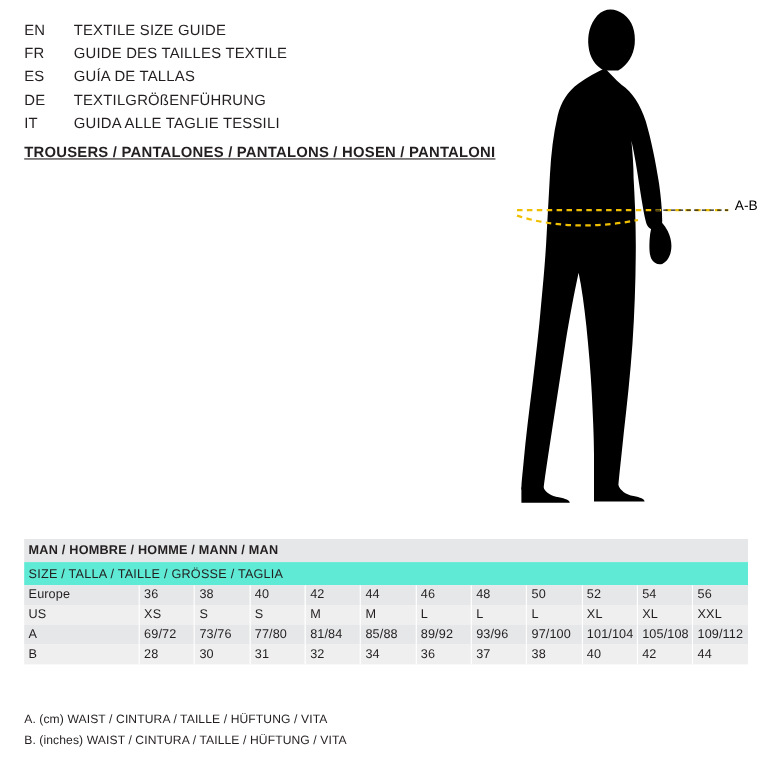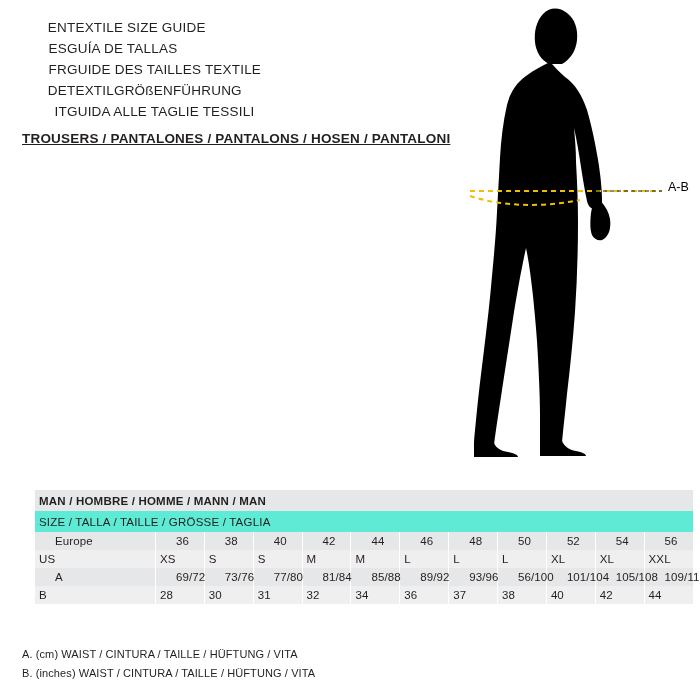--- a/index.html
+++ b/index.html
@@ -26,21 +26,20 @@
     position: absolute;
     left: 22px;
     top: 20px;
     width: 470px;
   }
   .lang-row {
     display: flex;
     align-items: baseline;
     height: 21px;
     white-space: nowrap;
-    text-align: right;
   }
   .lang-code {
     width: 45px;
     flex: 0 0 45px;
     font-size: 13.5px;
     letter-spacing: 0.2px;
     color: #231f20;
   }
   .lang-text {
     font-size: 13.5px;
@@ -78,21 +77,20 @@
     color: #000000;
     white-space: nowrap;
   }
 
   
   .table-zone {
     position: absolute;
     left: 22px;
     top: 490px;
     width: 658px;
-    margin-left: 13px;
   }
   .band {
     height: 21px;
     display: flex;
     align-items: center;
     font-size: 11.5px;
     letter-spacing: 0.2px;
     white-space: nowrap;
   }
   .band-man {
@@ -113,21 +111,21 @@
   }
   table.sizes td {
     height: 18px;
     padding: 0 0 0 4px;
     vertical-align: middle;
     border-right: 1px solid #ffffff;
     white-space: nowrap;
     letter-spacing: 0.1px;
   }
   table.sizes td:last-child { border-right: none; }
-  table.sizes tr.row-odd td { background: #e6e7e8; padding-left: 20px; }
+  table.sizes tr.row-odd td { background: #e6e7e8; }
   table.sizes tr.row-even td { background: #efefef; }
   table.sizes td.label-col { width: 100px; }
 
   .footnotes {
     position: absolute;
     left: 22px;
     top: 648px;
     font-size: 11px;
     letter-spacing: 0.1px;
     color: #231f20;
@@ -138,26 +136,26 @@
 <body>
 
 <div class="page">
 
   <div class="lang-block">
     <div class="lang-row">
       <span class="lang-code">EN</span>
       <span class="lang-text">TEXTILE SIZE GUIDE</span>
     </div>
     <div class="lang-row">
+      <span class="lang-code">FR</span>
+      <span class="lang-text">GUIDE DES TAILLES TEXTILE</span>
+    </div>
+    <div class="lang-row">
       <span class="lang-code">ES</span>
       <span class="lang-text">GUÍA DE TALLAS</span>
-    </div>
-    <div class="lang-row">
-      <span class="lang-code">FR</span>
-      <span class="lang-text">GUIDE DES TAILLES TEXTILE</span>
     </div>
     <div class="lang-row">
       <span class="lang-code">DE</span>
       <span class="lang-text">TEXTILGRÖßENFÜHRUNG</span>
     </div>
     <div class="lang-row">
       <span class="lang-code">IT</span>
       <span class="lang-text">GUIDA ALLE TAGLIE TESSILI</span>
     </div>
   </div>
@@ -258,21 +256,21 @@
       </tr>
       <tr class="row-odd">
         <td class="label-col">A</td>
         <td>69/72</td>
         <td>73/76</td>
         <td>77/80</td>
         <td>81/84</td>
         <td>85/88</td>
         <td>89/92</td>
         <td>93/96</td>
-        <td>56/100</td>
+        <td>97/100</td>
         <td>101/104</td>
         <td>105/108</td>
         <td>109/112</td>
       </tr>
       <tr class="row-even">
         <td class="label-col">B</td>
         <td>28</td>
         <td>30</td>
         <td>31</td>
         <td>32</td>

